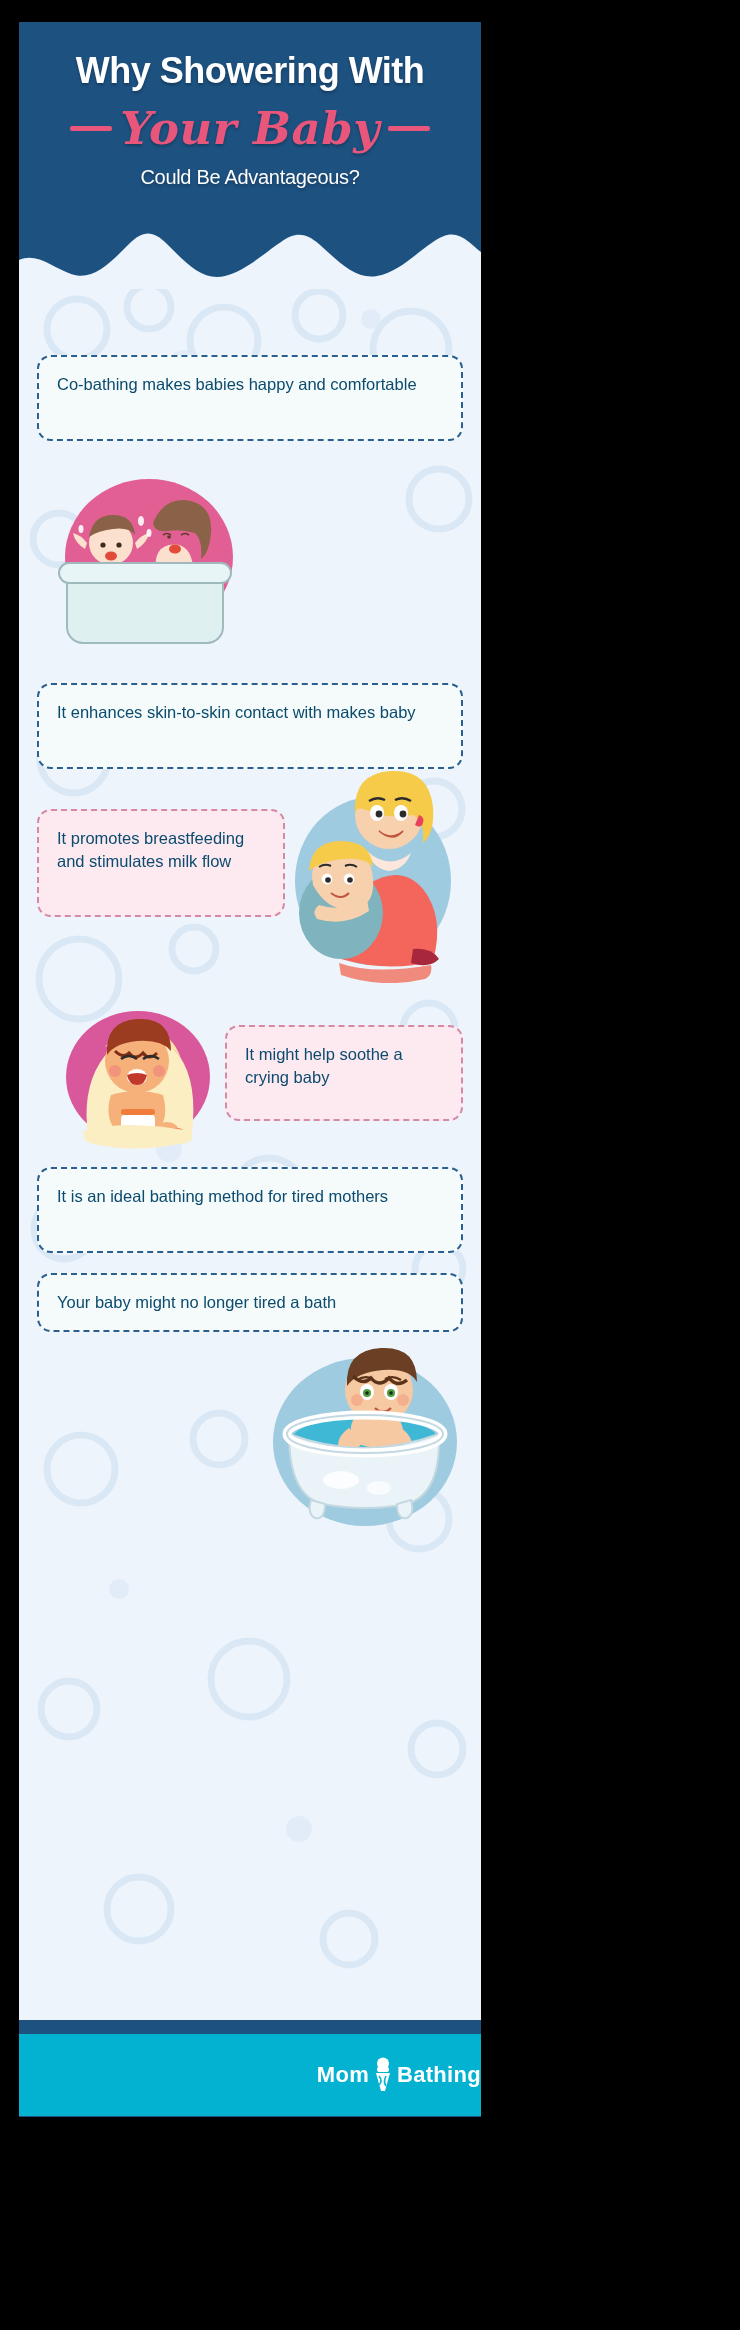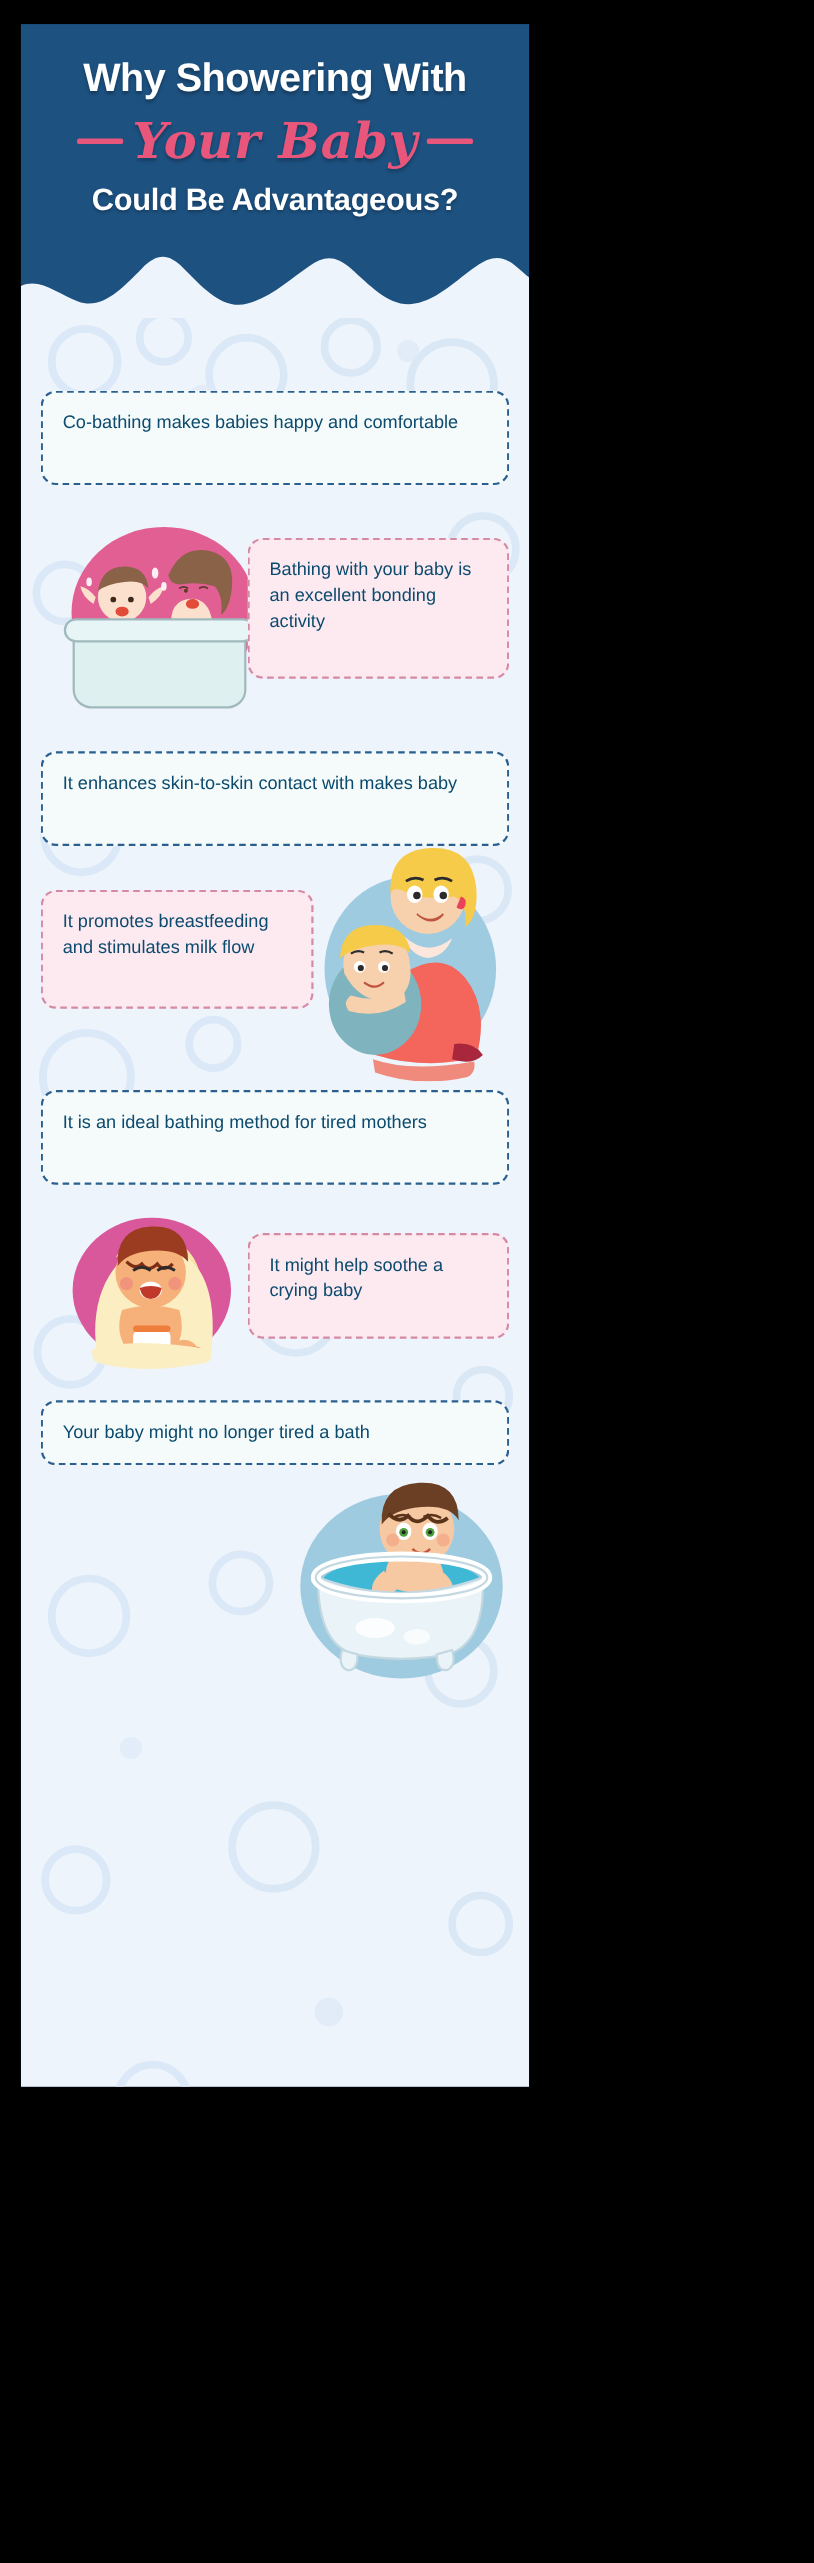--- a/index.html
+++ b/index.html
@@ -10,21 +10,21 @@
     font-family: "Liberation Sans", sans-serif;
     overflow: hidden;
   }
 
   
   .poster {
     position: absolute;
     left: 19px;
     top: 22px;
     width: 462px;
-    height: 1875px;
+    height: 2095px;
     background: #1d5180;
     overflow: hidden;
   }
 
   
   .header {
     position: relative;
     width: 100%;
     height: 268px;
     background: #1d5180;
@@ -62,22 +62,22 @@
     font-weight: bold;
     font-size: 45px;
     color: #e8567c;
     letter-spacing: 0.5px;
     text-shadow: 0 2px 3px rgba(0,0,0,0.25);
     padding: 0 4px;
     line-height: 1;
   }
   .title-line3 {
     margin-top: 6px;
-    font-size: 28px;
-    font-weight: bold;
+    font-size: 20px;
+    font-weight: normal;
     color: #ffffff;
     letter-spacing: -0.3px;
     text-shadow: 0 2px 3px rgba(0,0,0,0.28);
   }
 
   
   .foam {
     position: absolute;
     left: 0;
     bottom: -2px;
@@ -305,23 +305,20 @@
           <path d="M40,78 q-10,-6 -12,-16 q8,2 14,10z" fill="#fbe0cd"></path>
           <path d="M92,78 q10,-6 12,-16 q-8,2 -14,10z" fill="#fbe0cd"></path>
 
           <rect x="22" y="96" width="156" height="76" rx="16" fill="#dff0f1" stroke="#9fb9bd" stroke-width="2"></rect>
           <rect x="14" y="92" width="172" height="20" rx="10" fill="#e8f5f6" stroke="#9fb9bd" stroke-width="2"></rect>
 
           <ellipse cx="96" cy="50" rx="3" ry="5" fill="#ffffff" opacity="0.9"></ellipse>
           <ellipse cx="104" cy="62" rx="2.5" ry="4" fill="#ffffff" opacity="0.9"></ellipse>
           <ellipse cx="36" cy="58" rx="2.5" ry="4" fill="#ffffff" opacity="0.9"></ellipse>
         </svg>
-        <div class="box box-pink">
-          <span>Bathing with your baby is an excellent bonding activity</span>
-        </div>
       </div>
 
       <div class="row item3">
         <div class="box box-blue">
           <span>It enhances skin-to-skin contact with makes baby</span>
         </div>
       </div>
 
       <div class="row item4">
         <div class="box box-pink">
@@ -355,26 +352,20 @@
           <circle cx="59" cy="127" r="2.8" fill="#2b2b2b"></circle>
           <circle cx="81" cy="127" r="2.8" fill="#2b2b2b"></circle>
           <path d="M50,114 q6,-4 12,-1" stroke="#2b2b2b" stroke-width="2" fill="none"></path>
           <path d="M76,113 q6,-3 12,1" stroke="#2b2b2b" stroke-width="2" fill="none"></path>
           <path d="M62,140 q10,8 18,0" stroke="#c0553f" stroke-width="2" fill="none"></path>
 
           <path d="M100,158 q-24,16 -52,8 q-6,-8 2,-14 q26,8 48,-6z" fill="#f7d0ae"></path>
         </svg>
       </div>
 
-      <div class="row item5">
-        <div class="box box-blue">
-          <span>It is an ideal bathing method for tired mothers</span>
-        </div>
-      </div>
-
       <div class="row item6">
         <svg class="art" viewBox="0 0 178 150">
           <ellipse cx="89" cy="74" rx="72" ry="66" fill="#d9589b"></ellipse>
 
           <path d="M40,140 q-10,-60 20,-92 q30,-30 60,-6 q32,26 22,96 q-52,14 -102,2z" fill="#fbeec2"></path>
           <path d="M56,44 q18,-22 42,-18 q26,4 34,30 q-8,-16 -34,-18 q-28,-2 -42,6z" fill="#f7e4a9"></path>
 
           <circle cx="88" cy="58" r="32" fill="#f6b07a"></circle>
           <path d="M58,52 q-2,-34 30,-36 q34,-2 34,32 q-10,-12 -34,-10 q-22,2 -30,14z" fill="#9b3b20"></path>
           <path d="M66,48 q8,8 14,2 q6,8 14,0 q6,8 14,0" stroke="#7d2d15" stroke-width="3" fill="none"></path>
@@ -388,20 +379,26 @@
           <path d="M62,92 q26,-8 52,0 q6,22 -4,34 q-24,8 -46,-2 q-8,-14 -2,-32z" fill="#f6b07a"></path>
           <rect x="72" y="110" width="34" height="18" rx="6" fill="#ffffff"></rect>
           <rect x="72" y="106" width="34" height="6" rx="3" fill="#ef7d3c"></rect>
 
           <ellipse cx="118" cy="128" rx="12" ry="9" fill="#f6b07a"></ellipse>
           <ellipse cx="128" cy="132" rx="9" ry="7" fill="#ef7d3c"></ellipse>
           <path d="M34,128 q40,-12 108,0 q4,8 -4,12 q-52,8 -102,-2z" fill="#fbeec2"></path>
         </svg>
         <div class="box box-pink">
           <span>It might help soothe a crying baby</span>
+        </div>
+      </div>
+
+      <div class="row item5">
+        <div class="box box-blue">
+          <span>It is an ideal bathing method for tired mothers</span>
         </div>
       </div>
 
       <div class="row item7">
         <div class="box box-blue">
           <span>Your baby might no longer tired a bath</span>
         </div>
       </div>
 
       <div class="row item8">

